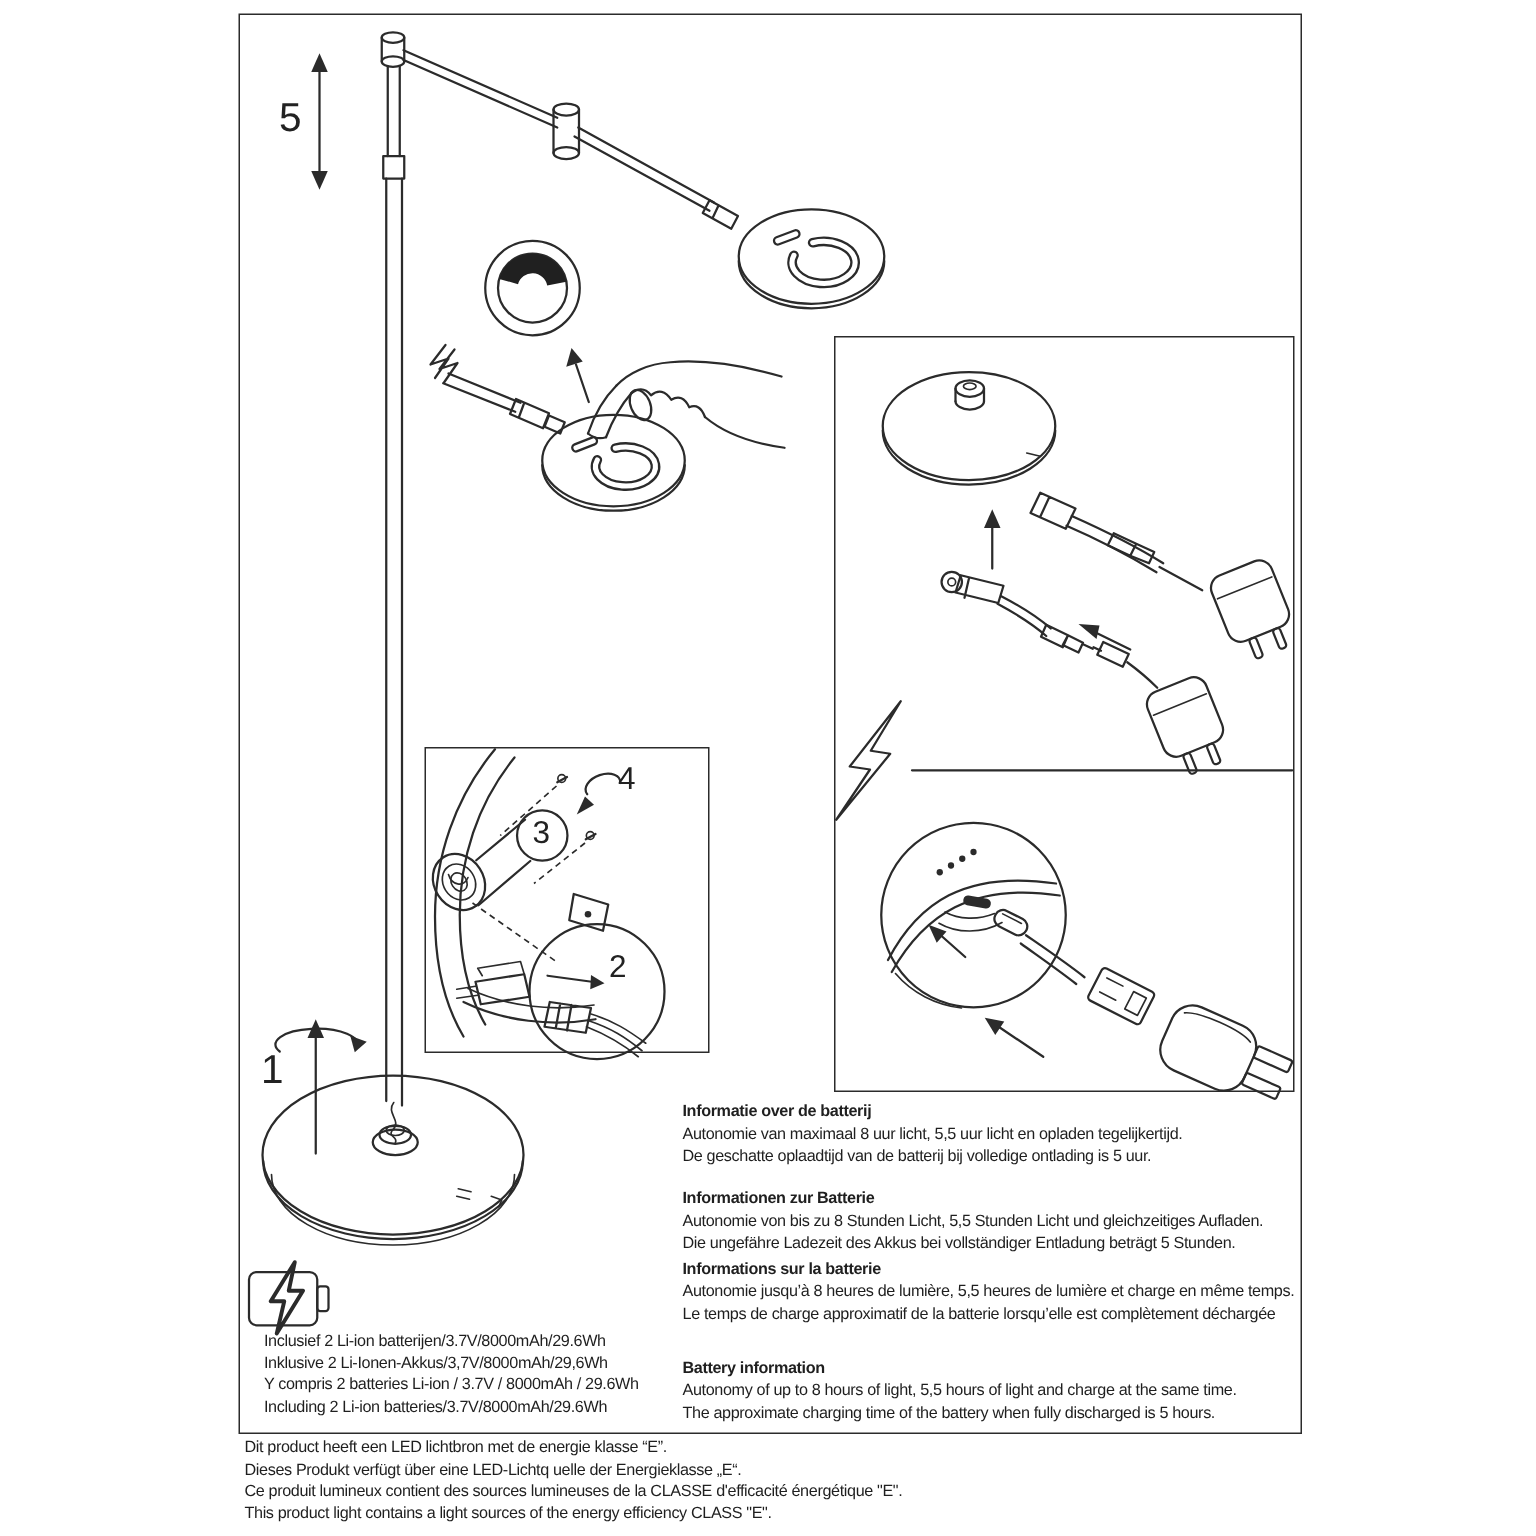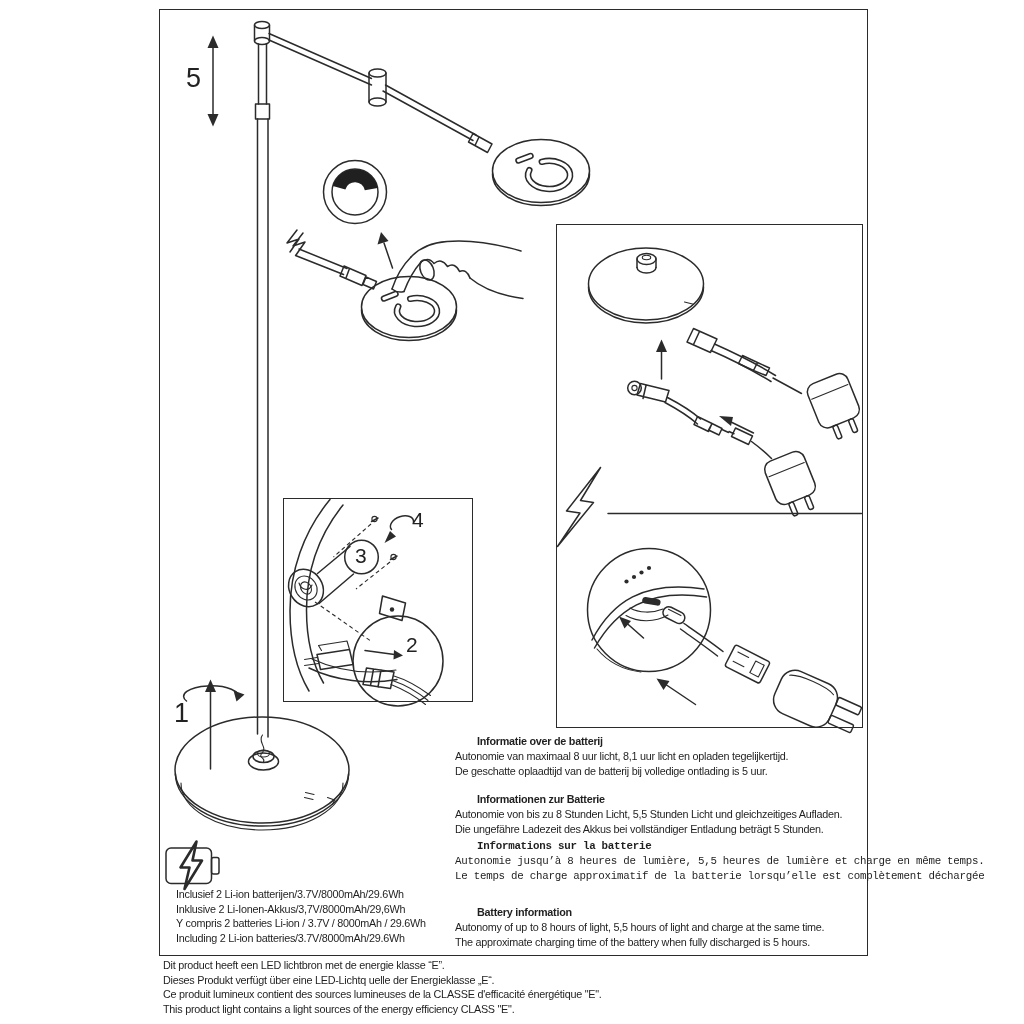--- a/index.html
+++ b/index.html
@@ -12,25 +12,25 @@
   svg.art{position:absolute;left:0;top:0;}
   svg.art *{vector-effect:none;}
   .ln{fill:none;stroke:#2b2b2b;stroke-width:1.5;stroke-linecap:round;stroke-linejoin:round;}
   .thin{stroke-width:1.1;}
   .f{fill:#2b2b2b;stroke:none;}
   .d{fill:none;stroke:#2b2b2b;stroke-width:1.1;stroke-dasharray:4 3;}
   .cs{fill:none;stroke:#2b2b2b;stroke-width:6.5;stroke-linecap:round;}
   .csw{fill:none;stroke:#ffffff;stroke-width:3.4;stroke-linecap:round;}
   .callout{position:absolute;color:#222;font-family:"Liberation Sans",sans-serif;}
   .txt{position:absolute;font-size:10.8px;line-height:14.8px;letter-spacing:-0.25px;white-space:nowrap;}
-  .txt .h{font-weight:bold;margin-left:22px;}
+  .txt .h{font-weight:bold;}
   #spec-block{left:176px;top:887px;line-height:14.6px;}
   #info-nl{left:455px;top:734px;}
   #info-de{left:455px;top:792px;}
-  #info-fr{left:455px;top:839px;font-family:Liberation Mono, monospace;}
+  #info-fr{left:455px;top:839px;}
   #info-en{left:455px;top:905px;}
   #energy-block{left:163px;top:958px;line-height:14.7px;}
 </style>
 </head>
 <body>
 
 <div class="page">
 
   <div class="frame" id="main-frame"></div>
   <div class="frame" id="charge-box"></div>
@@ -271,21 +271,21 @@
 
   <div class="txt" id="spec-block">
     <div>Inclusief 2 Li-ion batterijen/3.7V/8000mAh/29.6Wh</div>
     <div>Inklusive 2 Li-Ionen-Akkus/3,7V/8000mAh/29,6Wh</div>
     <div>Y compris 2 batteries Li-ion / 3.7V / 8000mAh / 29.6Wh</div>
     <div>Including 2 Li-ion batteries/3.7V/8000mAh/29.6Wh</div>
   </div>
 
   <div class="txt" id="info-nl">
     <div class="h">Informatie over de batterij</div>
-    <div>Autonomie van maximaal 8 uur licht, 8,1 uur licht en opladen tegelijkertijd.</div>
+    <div>Autonomie van maximaal 8 uur licht, 5,5 uur licht en opladen tegelijkertijd.</div>
     <div>De geschatte oplaadtijd van de batterij bij volledige ontlading is 5 uur.</div>
   </div>
 
   <div class="txt" id="info-de">
     <div class="h">Informationen zur Batterie</div>
     <div>Autonomie von bis zu 8 Stunden Licht, 5,5 Stunden Licht und gleichzeitiges Aufladen.</div>
     <div>Die ungefähre Ladezeit des Akkus bei vollständiger Entladung beträgt 5 Stunden.</div>
   </div>
 
   <div class="txt" id="info-fr">

